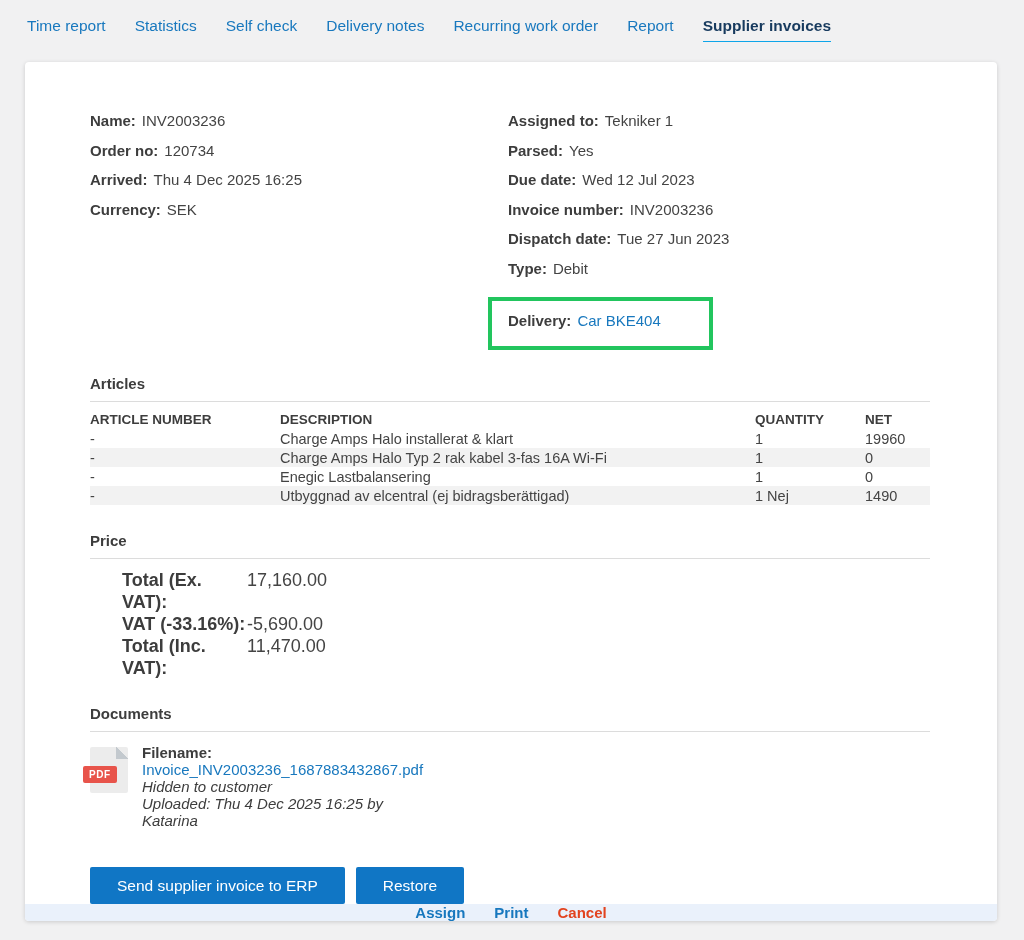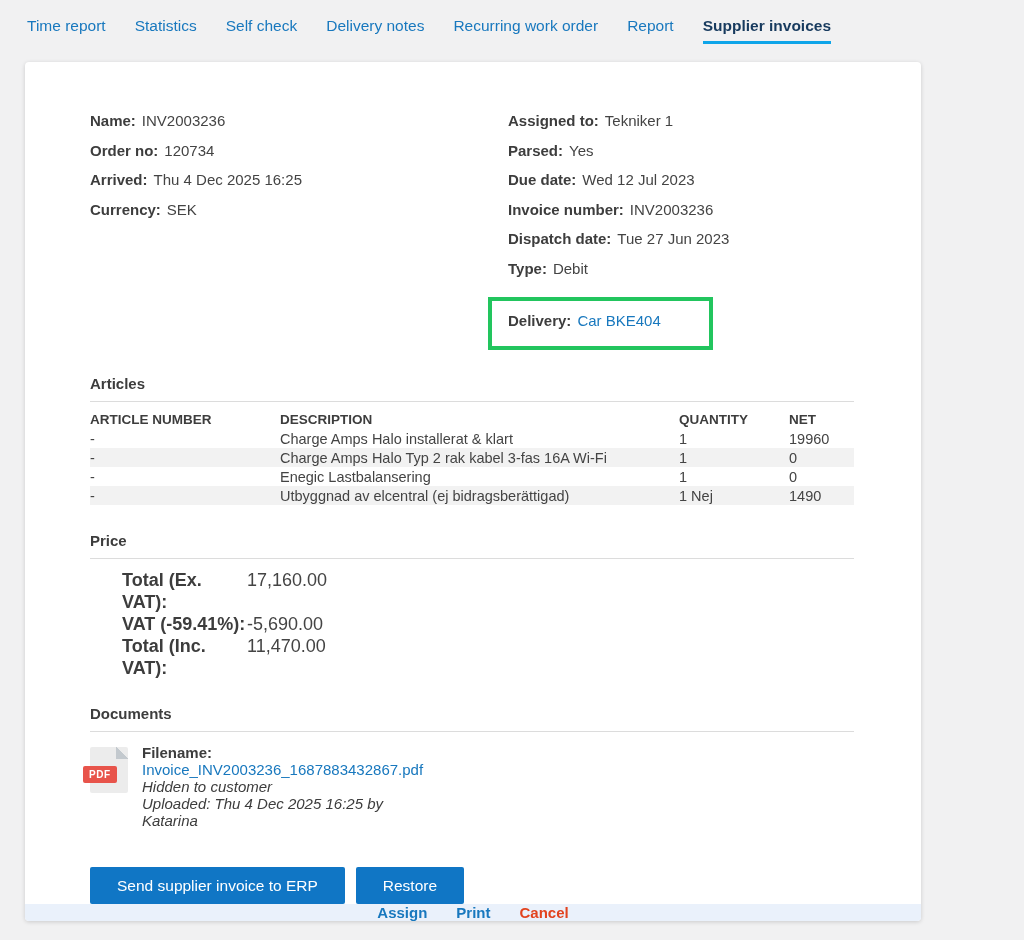--- a/index.html
+++ b/index.html
@@ -23,26 +23,26 @@
     font-size:15.5px;
     color:#1878be;
     text-decoration:none;
     cursor:pointer;
     padding-bottom:6px;
     white-space:nowrap;
   }
   .tab.active {
     color:#173a5e;
     font-weight:bold;
-    border-bottom:3px solid #0ea5e9;
+    border-bottom:1px solid #0ea5e9;
   }
 
   
   .card {
-    width:896px;
+    width:972px;
     margin:0 0 0 25px;
     height:859px;
     background:#ffffff;
     border-radius:4px;
     box-shadow:0 1px 4px rgba(0,0,0,0.16);
     display:flex;
     flex-direction:column;
   }
   .card-content {
     padding:50px 67px 0 65px;
@@ -283,21 +283,21 @@
 
     <section class="price-section">
       <h3 class="section-title">Price</h3>
       <div class="divider"></div>
       <div class="price-rows">
         <div class="prow">
           <span class="plabel">Total (Ex. VAT):</span>
           <span class="pvalue">17,160.00</span>
         </div>
         <div class="prow">
-          <span class="plabel">VAT (-59.41%):</span>
+          <span class="plabel">VAT (-33.16%):</span>
           <span class="pvalue">-5,690.00</span>
         </div>
         <div class="prow">
           <span class="plabel">Total (Inc. VAT):</span>
           <span class="pvalue">11,470.00</span>
         </div>
       </div>
     </section>
 
     <section class="documents-section">

